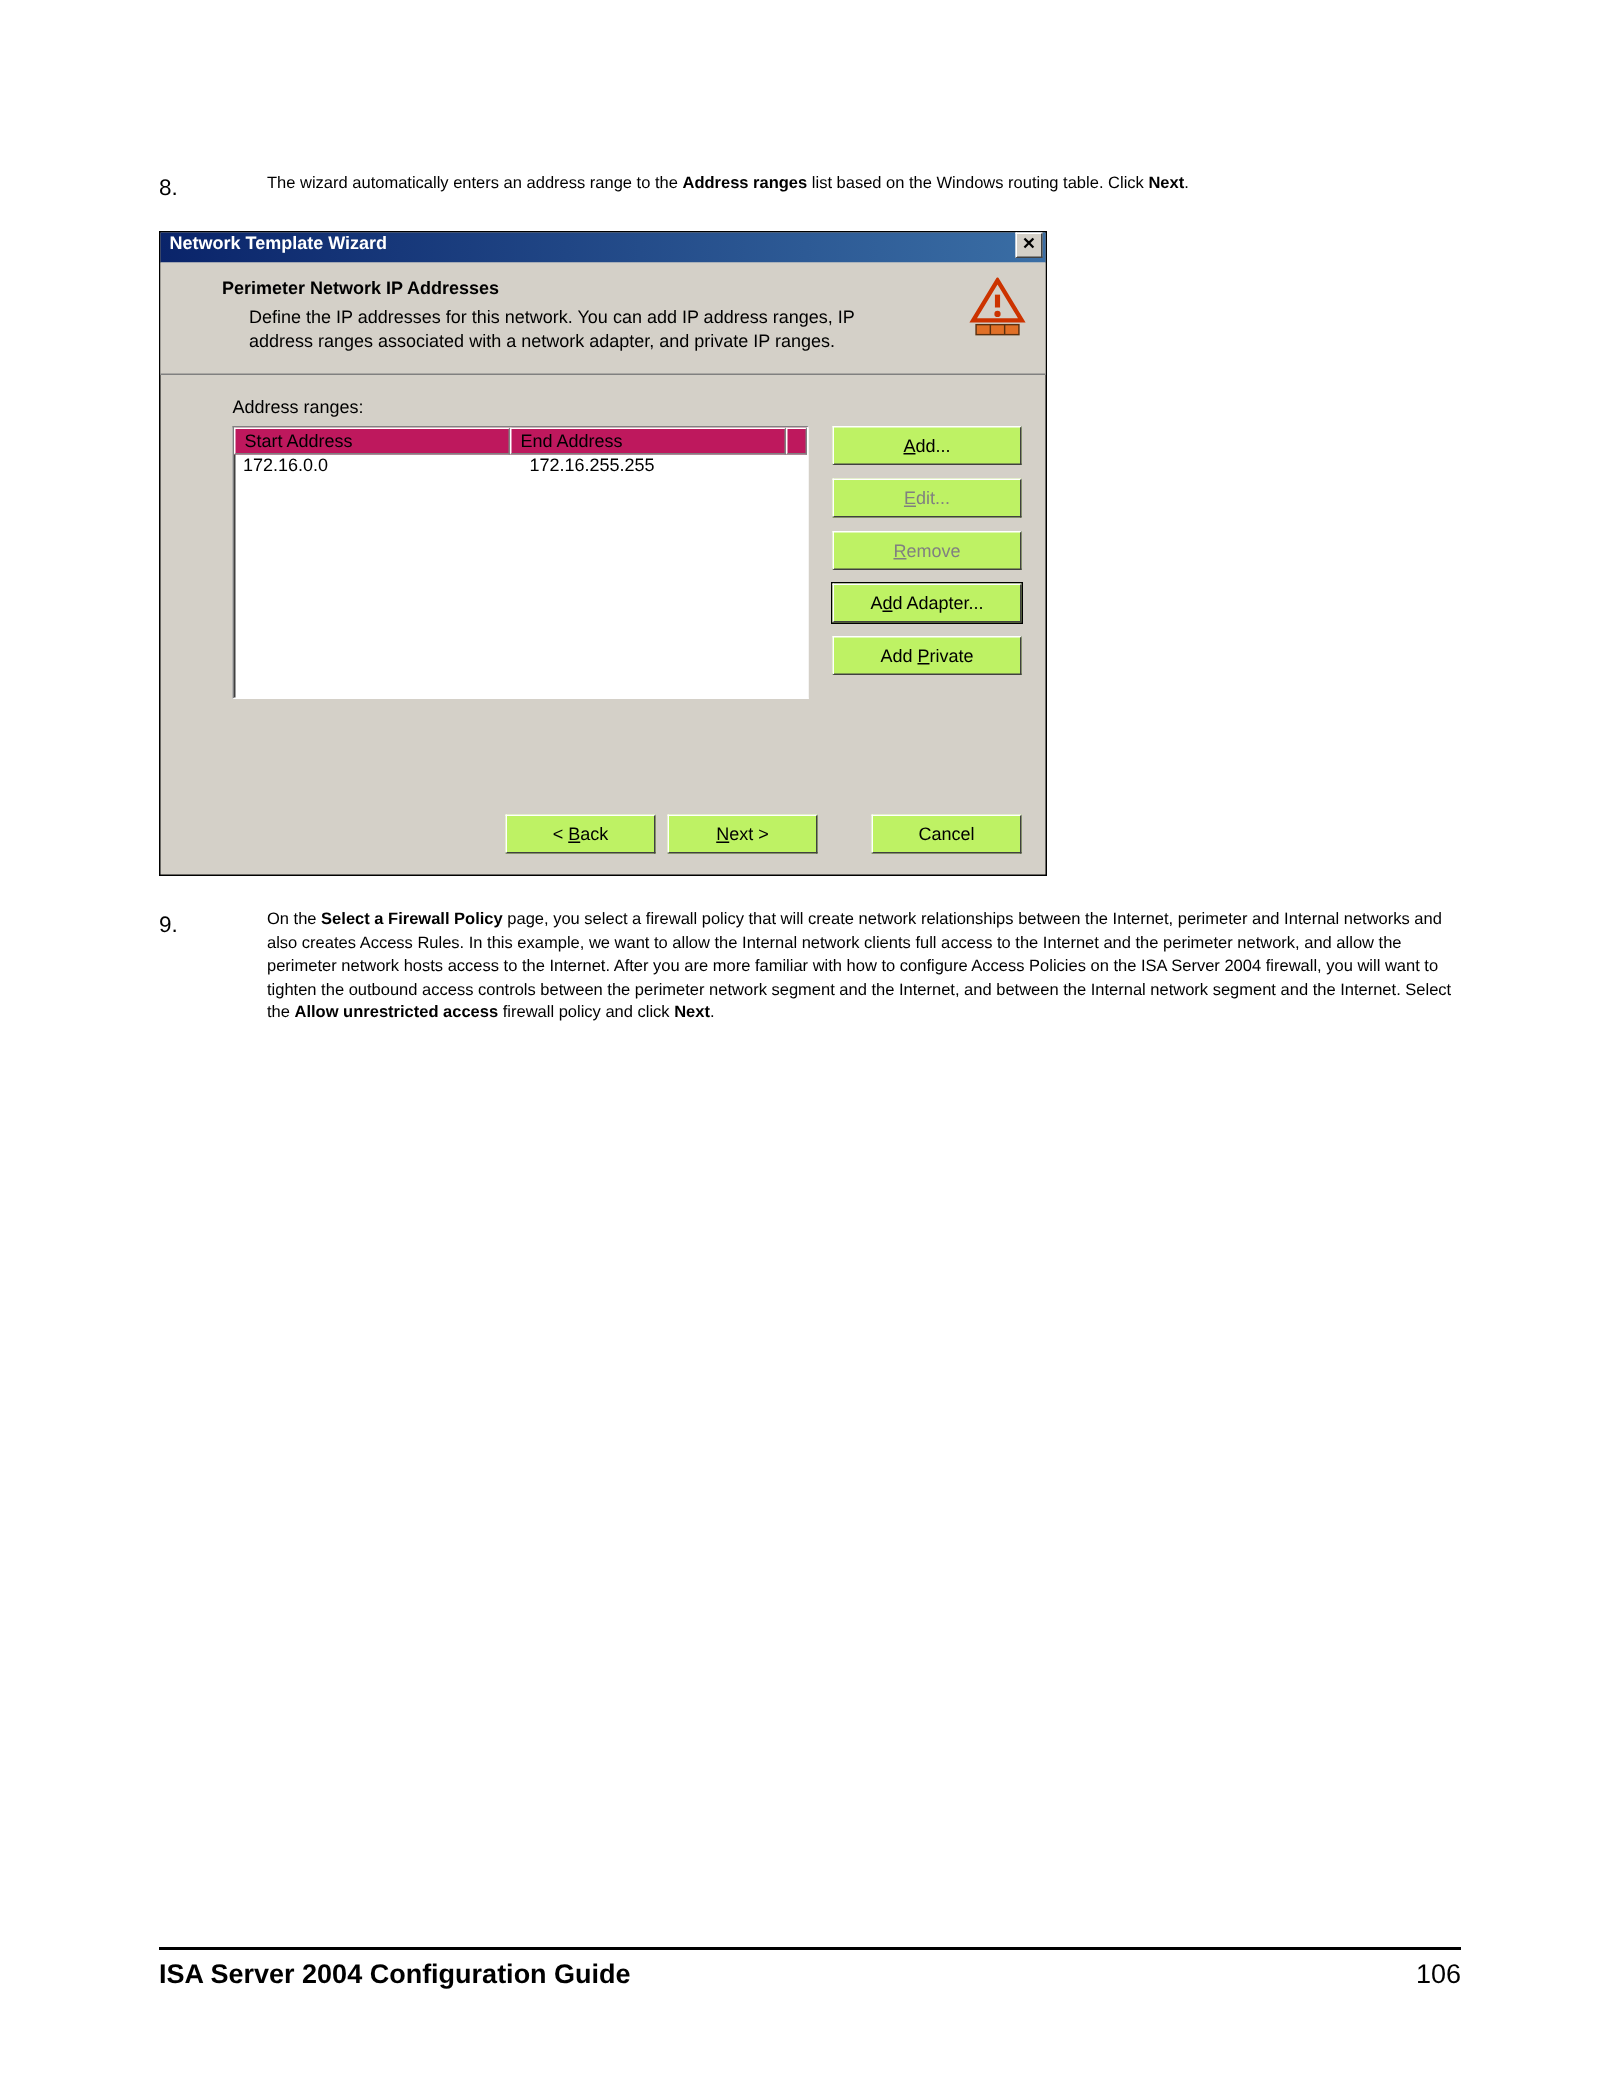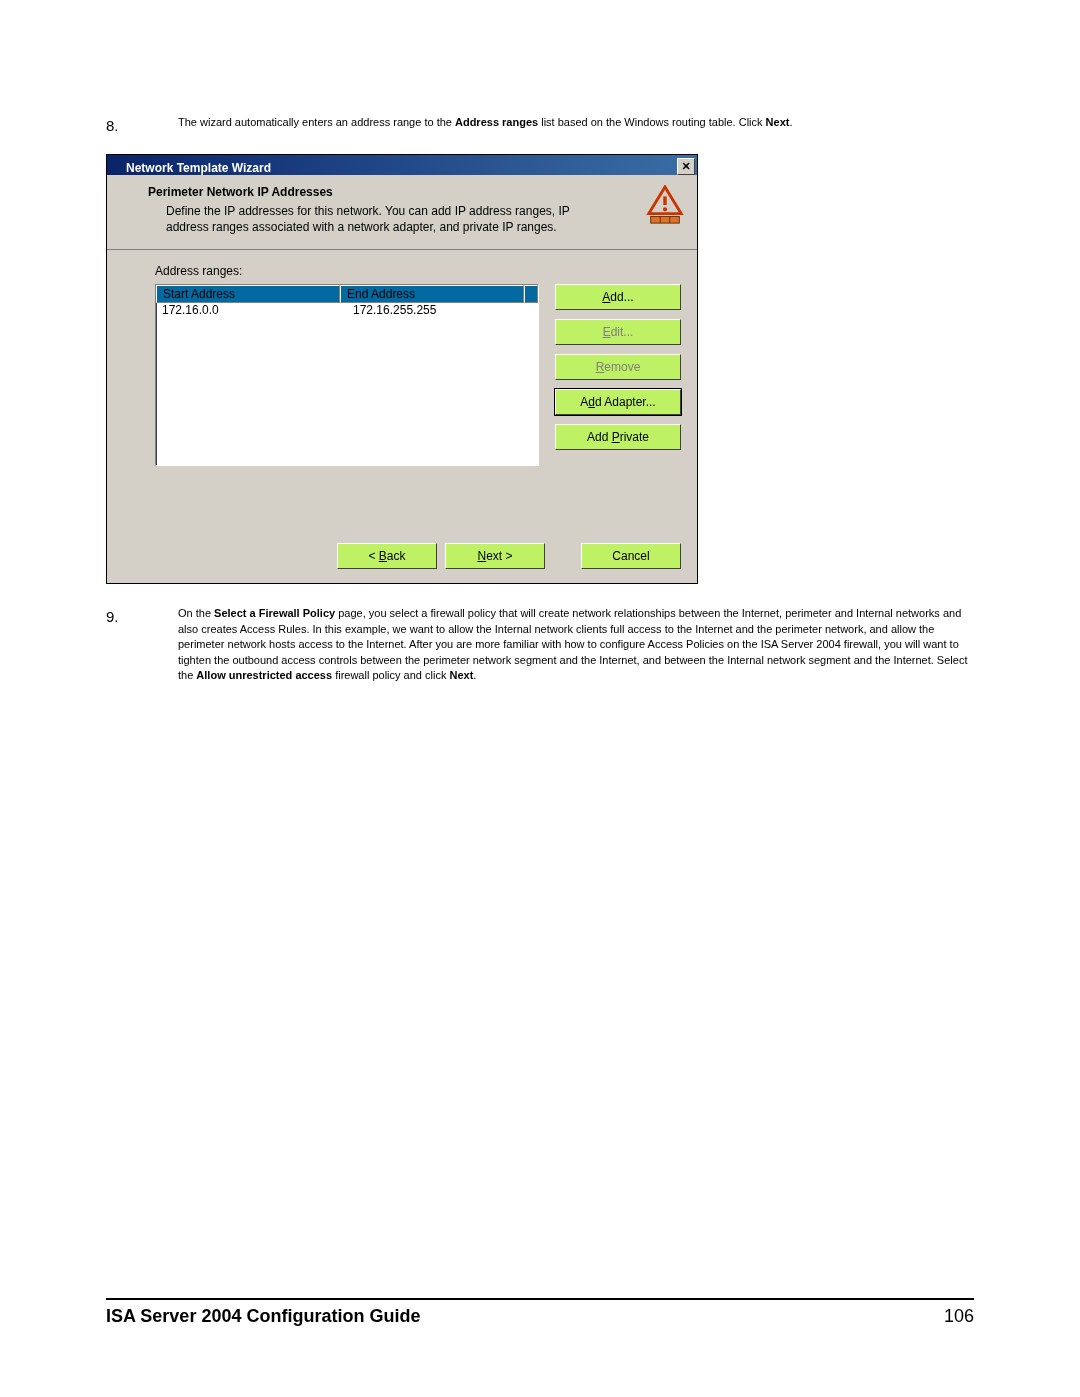--- a/index.html
+++ b/index.html
@@ -46,26 +46,26 @@
   }
   .dialog {
     width: 590px;
     background: #d4d0c8;
     border: 1px solid #000;
     font-family: Tahoma, Arial, sans-serif;
     font-size: 12px;
   }
   .titlebar {
     display: flex;
-    align-items: flex-end;
+    align-items: flex-start;
     justify-content: space-between;
     height: 20px;
     background: linear-gradient(to right, #0a246a, #3a6ea5);
     color: #fff;
-    padding: 0 2px 0 19px;
+    padding: 0 2px 0 6px;
     font-weight: bold;
     font-size: 12px;
   }
   .close-btn {
     width: 16px;
     height: 15px;
     background: #d4d0c8;
     border-top: 1px solid #fff;
     border-left: 1px solid #fff;
     border-right: 1px solid #404040;
@@ -128,21 +128,21 @@
     border-right: 1px solid #fff;
     border-bottom: 1px solid #fff;
     box-shadow: inset 1px 1px 0 #404040;
     overflow: hidden;
   }
   .list-headers {
     display: flex;
     width: 100%;
   }
   .col-header {
-    background: #0369a1;
+    background: #be185d;
     border-top: 1px solid #fff;
     border-left: 1px solid #fff;
     border-right: 1px solid #808080;
     border-bottom: 1px solid #808080;
     padding: 1px 6px 2px 6px;
     font-size: 12px;
     box-sizing: border-box;
     height: 18px;
   }
   .col-start { width: 200px; }

